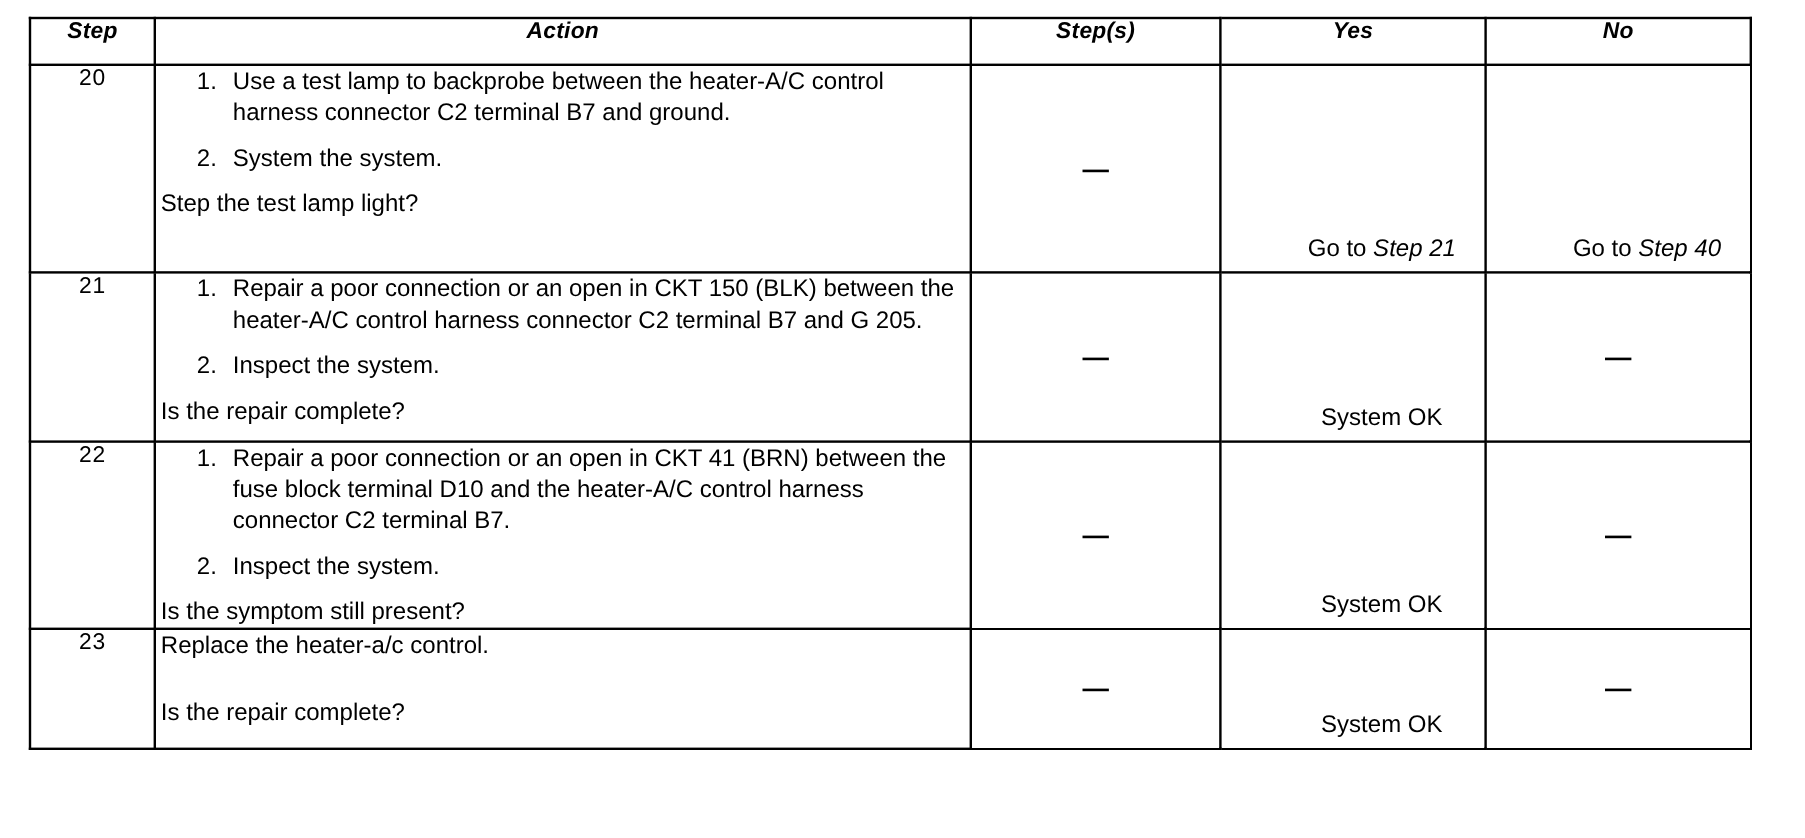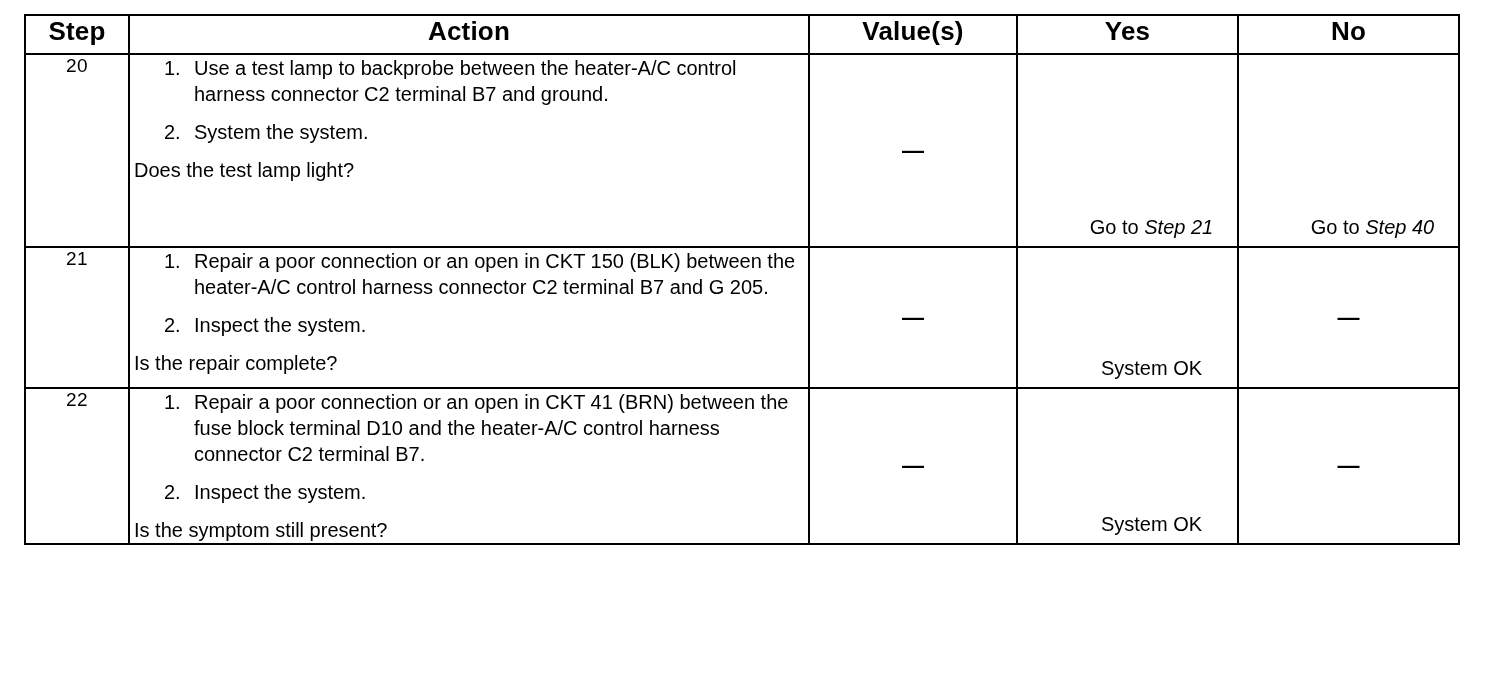--- a/index.html
+++ b/index.html
@@ -45,22 +45,23 @@
   col.c-action { width: 680px; }
   col.c-value  { width: 208px; }
   col.c-yes    { width: 221px; }
   col.c-no     { width: 221px; }
 
   thead th {
     height: 37px;
     text-align: center;
     vertical-align: middle;
     font-weight: bold;
-    font-size: 26px;
+    font-size: 19px;
     letter-spacing: 0.2px;
+    font-style: italic;
   }
 
   td.step-cell {
     text-align: center;
     vertical-align: middle;
     font-size: 19px;
     letter-spacing: 0.5px;
   }
 
   td.action-cell {
@@ -140,41 +141,41 @@
       <col class="c-step">
         <col class="c-action">
         <col class="c-value">
         <col class="c-yes">
         <col class="c-no">
     </colgroup>
     <thead>
       <tr>
         <th>Step</th>
         <th>Action</th>
-        <th>Value(s)</th>
+        <th>Step(s)</th>
         <th>Yes</th>
         <th>No</th>
       </tr>
     </thead>
     <tbody>
 
-      <tr style="height:193px;">
+      <tr style="height:173px;">
         <td class="step-cell">20</td>
         <td class="action-cell">
           <ul class="ol">
             <li>
               <span class="num">1.</span>
               <span>Use a test lamp to backprobe between the heater-A/C control harness connector C2 terminal B7 and ground.</span>
             </li>
             <li>
               <span class="num">2.</span>
               <span>System the system.</span>
             </li>
           </ul>
-          <div class="tail-q">Does the test lamp light?</div>
+          <div class="tail-q">Step the test lamp light?</div>
         </td>
         <td class="value-cell">
           <span class="v-center dash">—</span>
         </td>
         <td class="yn-cell">
           <span class="v-bottom"><span>Go to </span><em class="stepref">Step 21</em></span>
         </td>
         <td class="yn-cell">
           <span class="v-bottom"><span>Go to </span><em class="stepref">Step 40</em></span>
         </td>
@@ -225,17 +226,34 @@
           <span class="v-center dash">—</span>
         </td>
         <td class="yn-cell">
           <span class="v-bottom">System OK</span>
         </td>
         <td class="yn-cell">
           <span class="v-center dash">—</span>
         </td>
       </tr>
 
+      <tr style="height:100px;">
+        <td class="step-cell">23</td>
+        <td class="action-cell">
+          <div class="lead-line">Replace the heater-a/c control.</div>
+          <div class="spacer-line"></div>
+          <div class="lead-line">Is the repair complete?</div>
+        </td>
+        <td class="value-cell">
+          <span class="v-center dash">—</span>
+        </td>
+        <td class="yn-cell">
+          <span class="v-bottom">System OK</span>
+        </td>
+        <td class="yn-cell">
+          <span class="v-center dash">—</span>
+        </td>
+      </tr>
 
     </tbody>
   </table>
 
 </div>
 
 </body></html>

